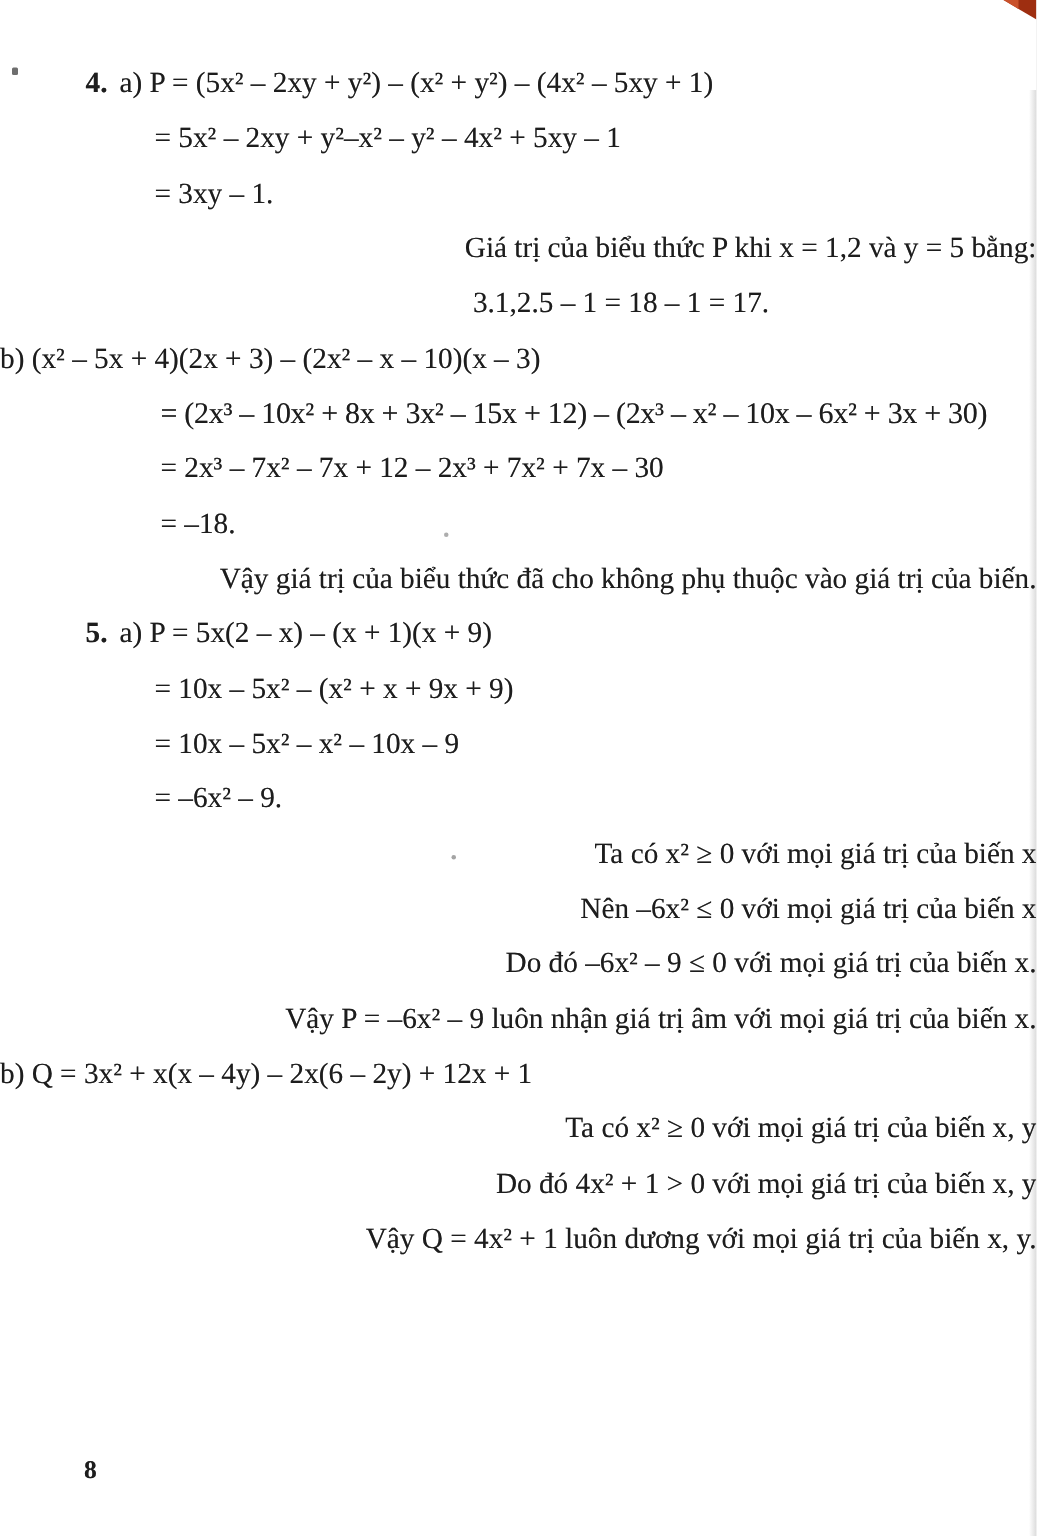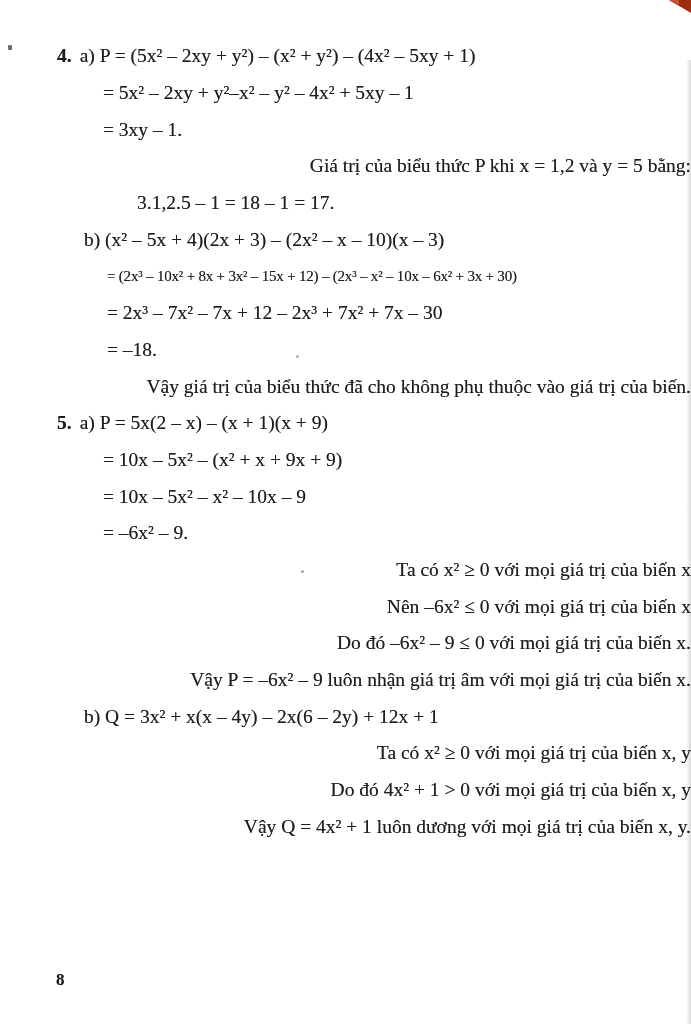--- a/index.html
+++ b/index.html
@@ -24,26 +24,26 @@
   }
   .line {
     height: 36.7px;
     display: flex;
     align-items: center;
     white-space: nowrap;
     font-size: 19.5px;
     text-shadow: 0 0 0.4px rgba(20,20,20,0.55);
   }
   .l-prob { padding-left: 57px; }
-  .l-part { padding-left: 84px; }
+  .l-part { }
   .l-eq   { padding-left: 103px; }
   .l-eqb  { padding-left: 107px; }
   .l-text { padding-left: 105px; justify-content: flex-end; }
-  .l-calc { padding-left: 137px; }
-  .long   { font-size: 15px; letter-spacing: -0.2px; }
+  .l-calc { padding-left: 137px; justify-content: center; }
+  .long   { font-size: 20px; letter-spacing: -0.2px; }
   .pnum {
     font-weight: bold;
     margin-right: 8px;
   }
   .pageno {
     position: absolute;
     left: 56px;
     top: 970px;
     font-size: 17px;
     font-weight: bold;

